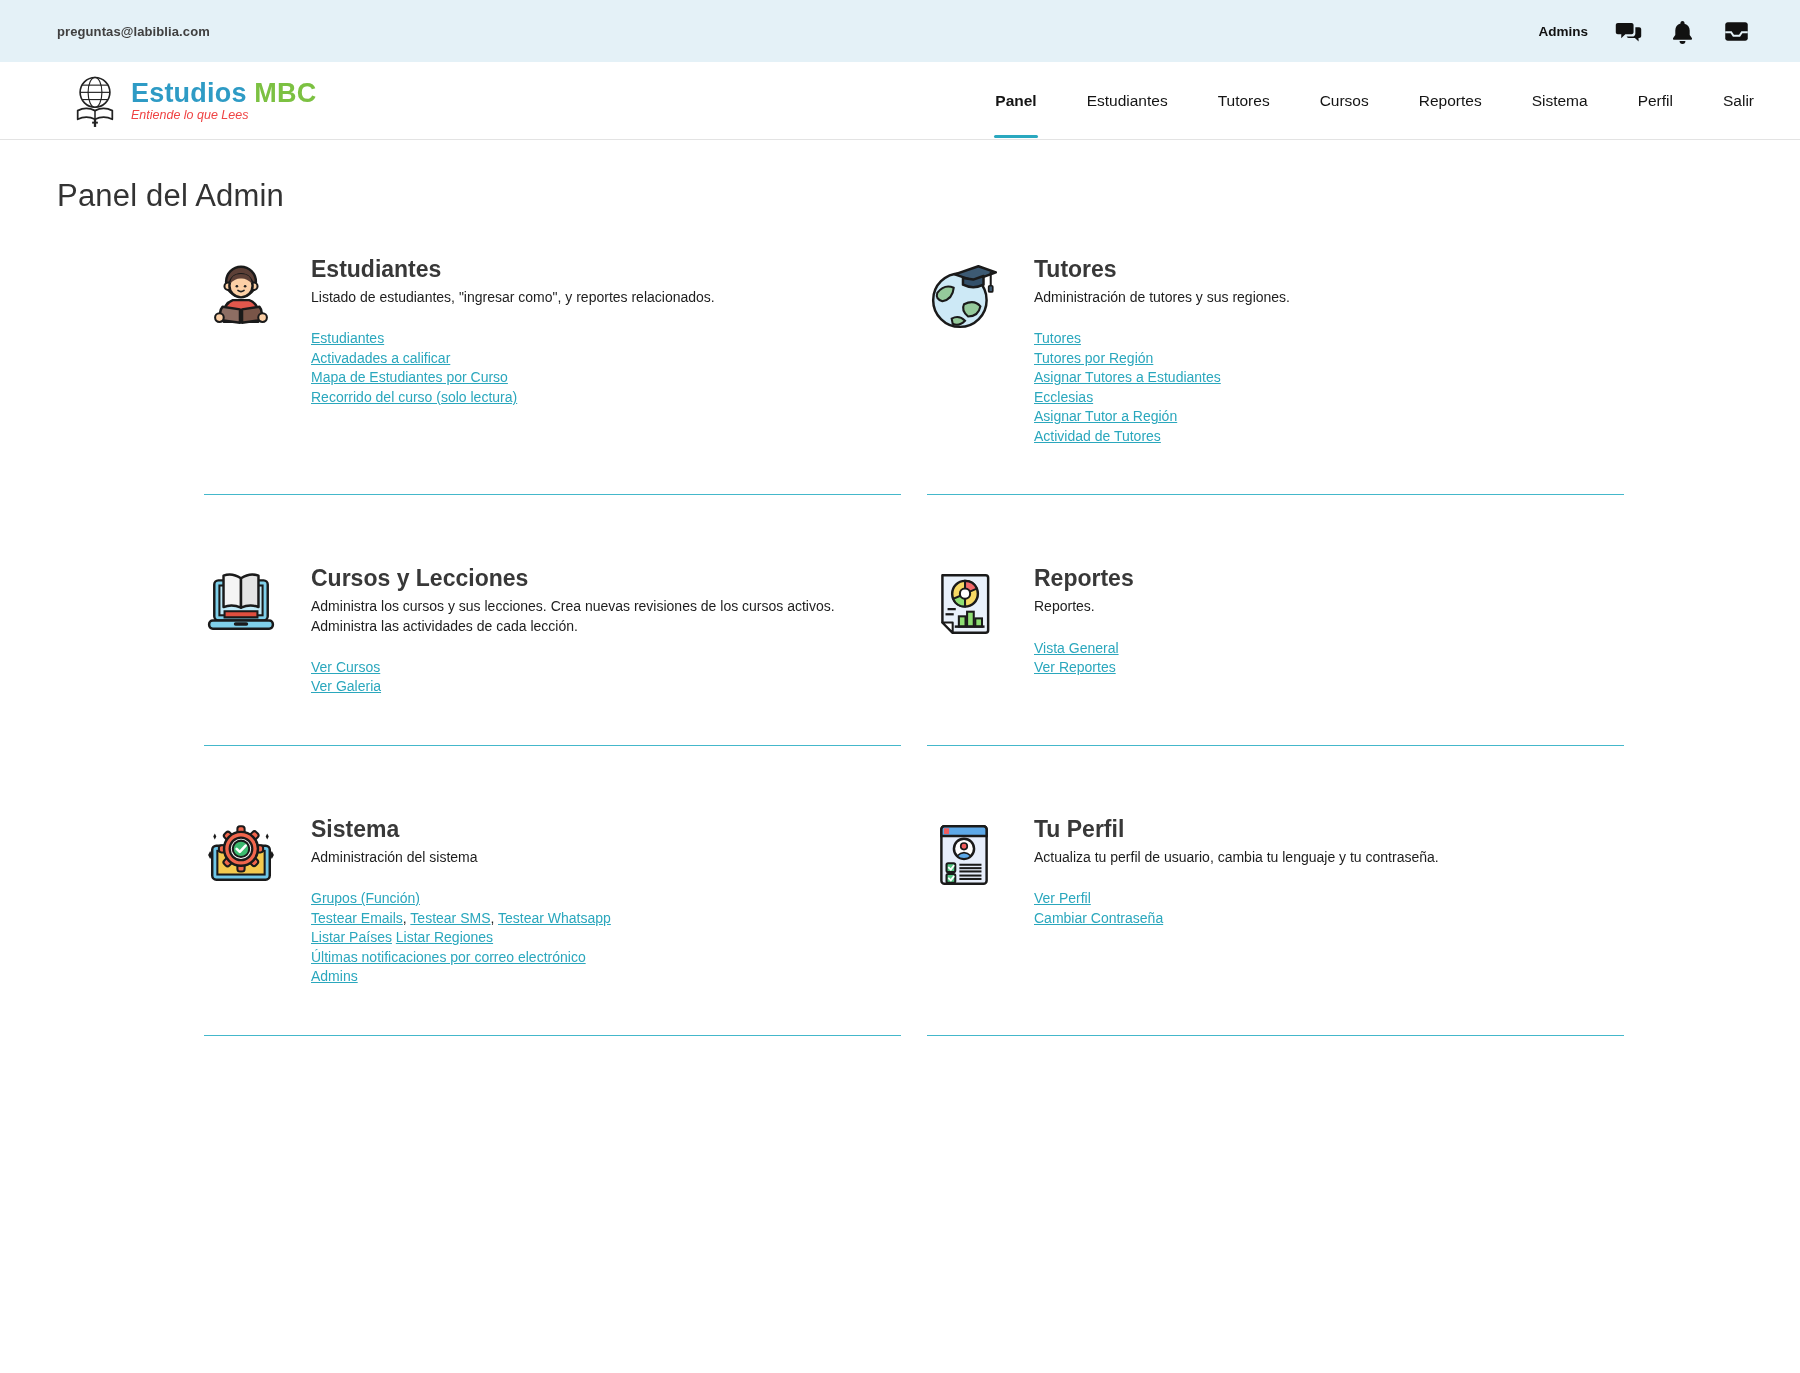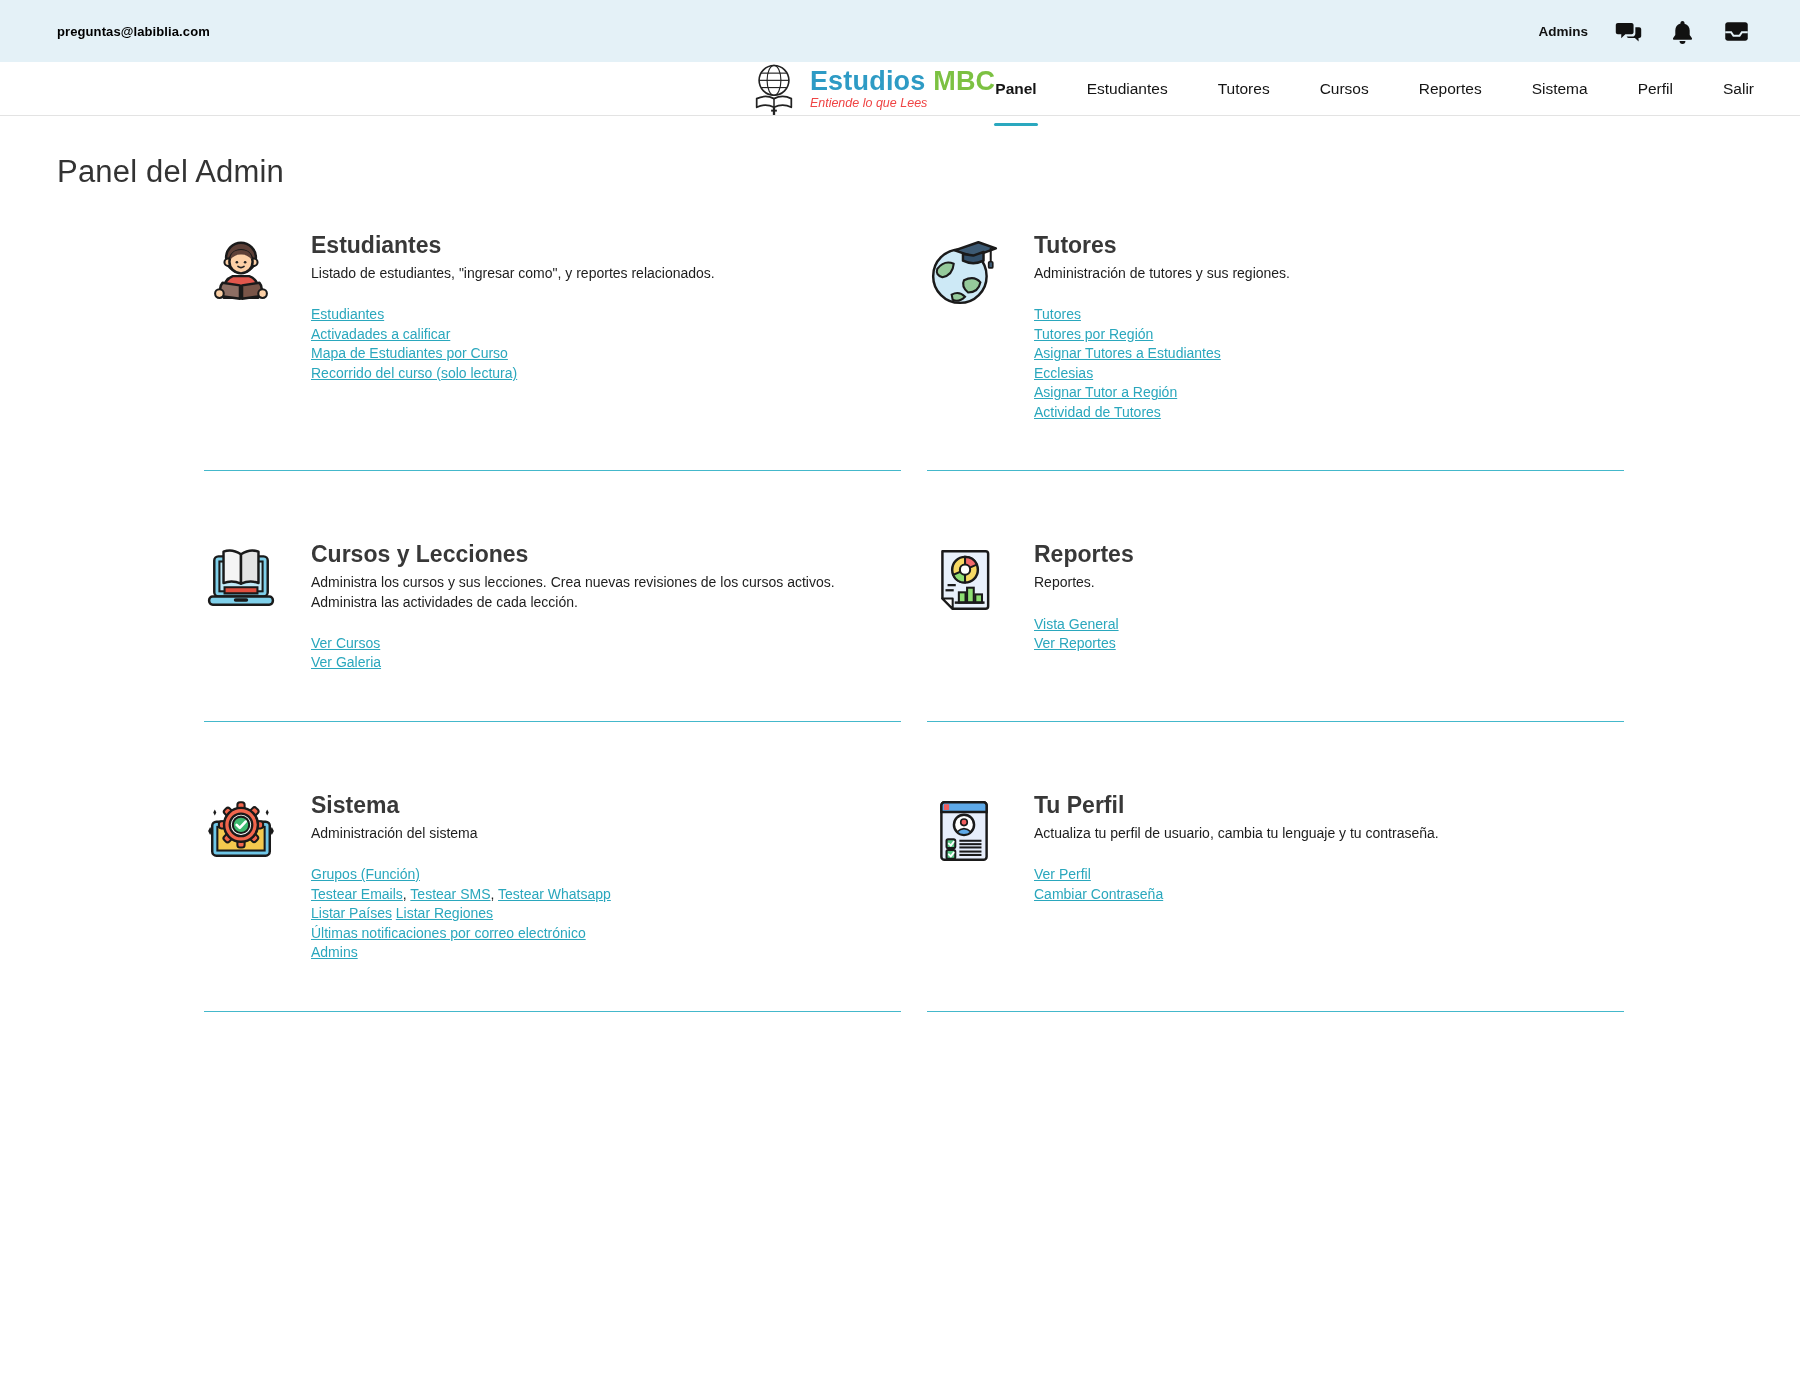--- a/index.html
+++ b/index.html
@@ -11,29 +11,29 @@
     overflow:hidden;
   }
   a { cursor:pointer; }
 
   
   .topbar {
     height:62px; background:var(--topbar_bg,#e4f1f7);
     display:flex; align-items:center; justify-content:space-between;
     padding:0 50px 0 57px;
   }
-  .topbar-email { font-size:13px; font-weight:600; color:#000000; letter-spacing:.1px; }
+  .topbar-email { font-size:13px; font-weight:600; color:#404040; letter-spacing:.1px; }
   .topbar-right { display:flex; align-items:center; gap:27px; }
   .admin-label { font-size:13.5px; font-weight:700; color:#111; }
   .topbar-icon { width:27px; height:27px; display:block; }
 
   
   .header {
-    height:54px; background:#fff; border-bottom:1px solid #e3e3e3;
-    display:flex; align-items:center; justify-content:flex-end;
+    height:78px; background:#fff; border-bottom:1px solid #e3e3e3;
+    display:flex; align-items:center; justify-content:space-between;
     padding:0 46px 0 70px;
   }
   .brand { display:flex; align-items:center; gap:11px; }
   .brand-logo { width:50px; height:56px; }
   .brand-name { font-size:27px; font-weight:700; line-height:1.05; letter-spacing:.2px; }
   .brand-primary { color:var(--brand_blue,#2e9bc5); }
   .brand-secondary { color:var(--brand_green,#7cc142); }
   .brand-tagline { font-size:12.5px; font-style:italic; color:#ef4444; margin-top:1px; }
 
   .main-nav { display:flex; align-items:stretch; gap:50px; height:74px; }

